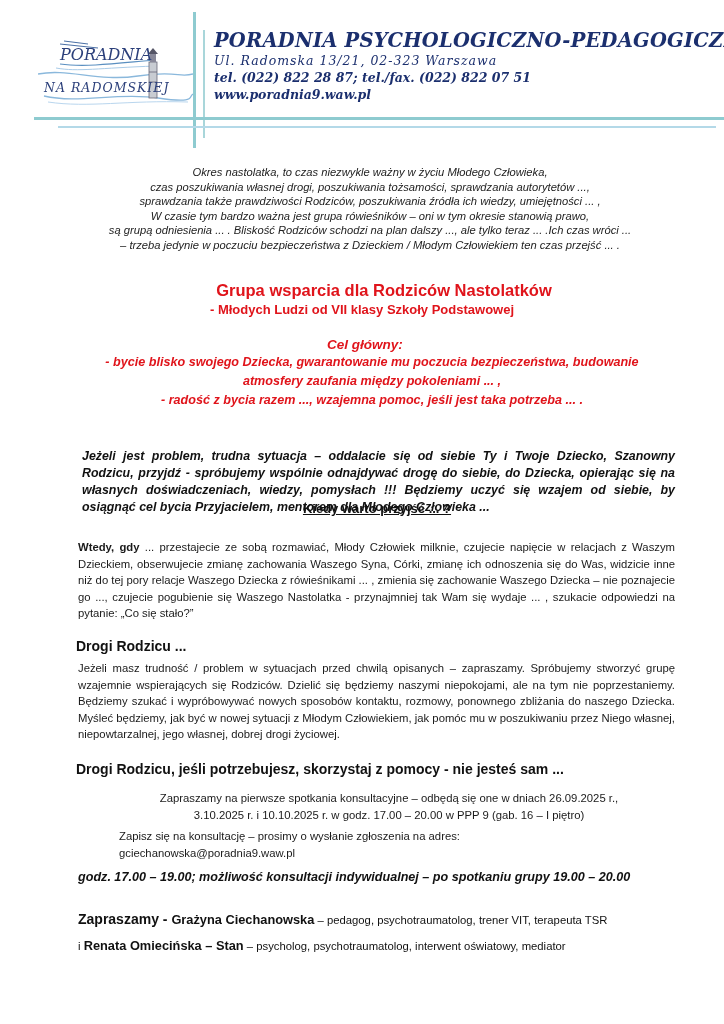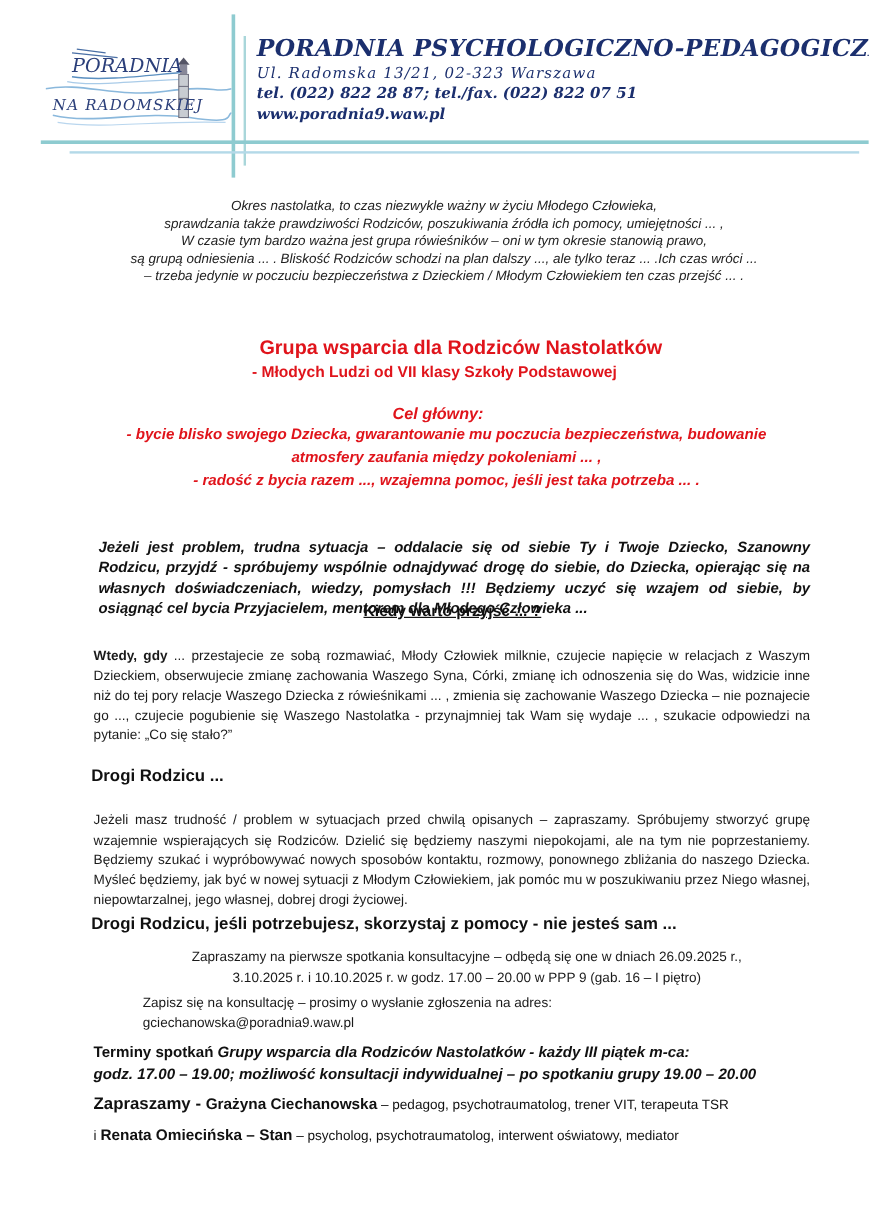--- a/index.html
+++ b/index.html
@@ -33,21 +33,21 @@
   .goal-lines div { white-space: nowrap; }
 
   .bold-par { left: 82px; top: 448px; width: 593px; font-size: 12.4px; font-weight: bold; font-style: italic; line-height: 17px; text-align: justify; }
   .when-h { left: 0; top: 501px; width: 724px; text-align: center; font-size: 13px; font-weight: bold; }
   .when-h span { display: inline-block; margin-left: 30px; text-decoration: underline; }
 
   .par { font-size: 11.3px; line-height: 16.6px; text-align: justify; color: #1a1a1a; }
   .par1 { left: 78px; top: 539px; width: 597px; }
   .h2 { font-size: 14px; font-weight: bold; }
   .h2a { left: 76px; top: 638px; }
-  .par2 { left: 78px; top: 676px; width: 597px; }
+  .par2 { left: 78px; top: 660px; width: 597px; }
   .h2b { left: 76px; top: 761px; }
   .indent { left: 119px; width: 540px; font-size: 11.3px; line-height: 16.5px; color: #1a1a1a; }
   .ind1 { top: 790px; text-align: center; }
   .ind2 { top: 828px; }
   .terms { left: 78px; top: 868px; font-size: 12.6px; font-weight: bold; line-height: 18px; white-space: nowrap; }
   .terms .it { font-style: italic; }
   .invite { left: 78px; top: 911px; white-space: nowrap; font-size: 11.3px; }
   .invite .big { font-size: 14px; font-weight: bold; }
   .invite .mid { font-size: 12.8px; font-weight: bold; }
   .invite2 { left: 78px; top: 938px; white-space: nowrap; font-size: 11.3px; }
@@ -81,21 +81,22 @@
 
 <div class="abs hdr-text">
   <div class="hdr-title">PORADNIA PSYCHOLOGICZNO-PEDAGOGICZNA NR 9</div>
   <div class="hdr-line addr">Ul. Radomska 13/21, 02-323 Warszawa</div>
   <div class="hdr-line">tel. (022) 822 28 87; tel./fax. (022) 822 07 51</div>
   <div class="hdr-line">www.poradnia9.waw.pl</div>
 </div>
 
 <div class="abs intro">
   <div>Okres nastolatka, to czas niezwykle ważny w życiu Młodego Człowieka,</div>
-  <div>sprawdzania także prawdziwości Rodziców, poszukiwania źródła ich pomocy, umiejętności  ... ,</div>
+  <div>czas poszukiwania własnej drogi, poszukiwania tożsamości, sprawdzania autorytetów ...,</div>
+  <div>sprawdzania także prawdziwości Rodziców, poszukiwania źródła ich wiedzy, umiejętności  ... ,</div>
   <div>W czasie tym bardzo ważna jest grupa rówieśników – oni w tym okresie stanowią prawo,</div>
   <div>są grupą odniesienia ... .  Bliskość Rodziców schodzi na plan dalszy ..., ale tylko teraz ... .Ich czas wróci ...</div>
   <div>– trzeba jedynie w poczuciu bezpieczeństwa z Dzieckiem / Młodym Człowiekiem  ten czas przejść ... .</div>
 </div>
 
 <div class="abs title1 red"><span>Grupa wsparcia dla Rodziców Nastolatków</span></div>
 <div class="abs title2 red"><span>- Młodych Ludzi od VII klasy Szkoły Podstawowej</span></div>
 
 <div class="abs goal-h red"><span>Cel główny:</span></div>
 <div class="abs goal-lines red">
@@ -117,21 +118,20 @@
 <div class="abs indent ind1">
   <div>Zapraszamy na pierwsze spotkania konsultacyjne – odbędą się one w dniach 26.09.2025 r.,</div>
   <div>3.10.2025 r. i 10.10.2025 r. w godz. 17.00 – 20.00 w PPP 9 (gab. 16 – I piętro)</div>
 </div>
 <div class="abs indent ind2">
   <div>Zapisz się na konsultację – prosimy o wysłanie zgłoszenia na adres:</div>
   <div>gciechanowska@poradnia9.waw.pl</div>
 </div>
 
 <div class="abs terms">
-  <div><span>Terminy spotkań </span><span class="it">Grupy wsparcia dla Rodziców Nastolatków  - każdy III piątek m-ca:</span></div>
   <div class="it">godz. 17.00 – 19.00; możliwość konsultacji indywidualnej – po spotkaniu grupy 19.00 – 20.00</div>
 </div>
 
 <div class="abs invite">
   <span class="big">Zapraszamy - </span><span class="mid">Grażyna Ciechanowska</span><span> –  pedagog, psychotraumatolog, trener VIT, terapeuta TSR</span>
 </div>
 <div class="abs invite2">
   <span>i </span><span class="mid">Renata Omiecińska – Stan</span><span> – psycholog, psychotraumatolog, interwent oświatowy, mediator</span>
 </div>
 

